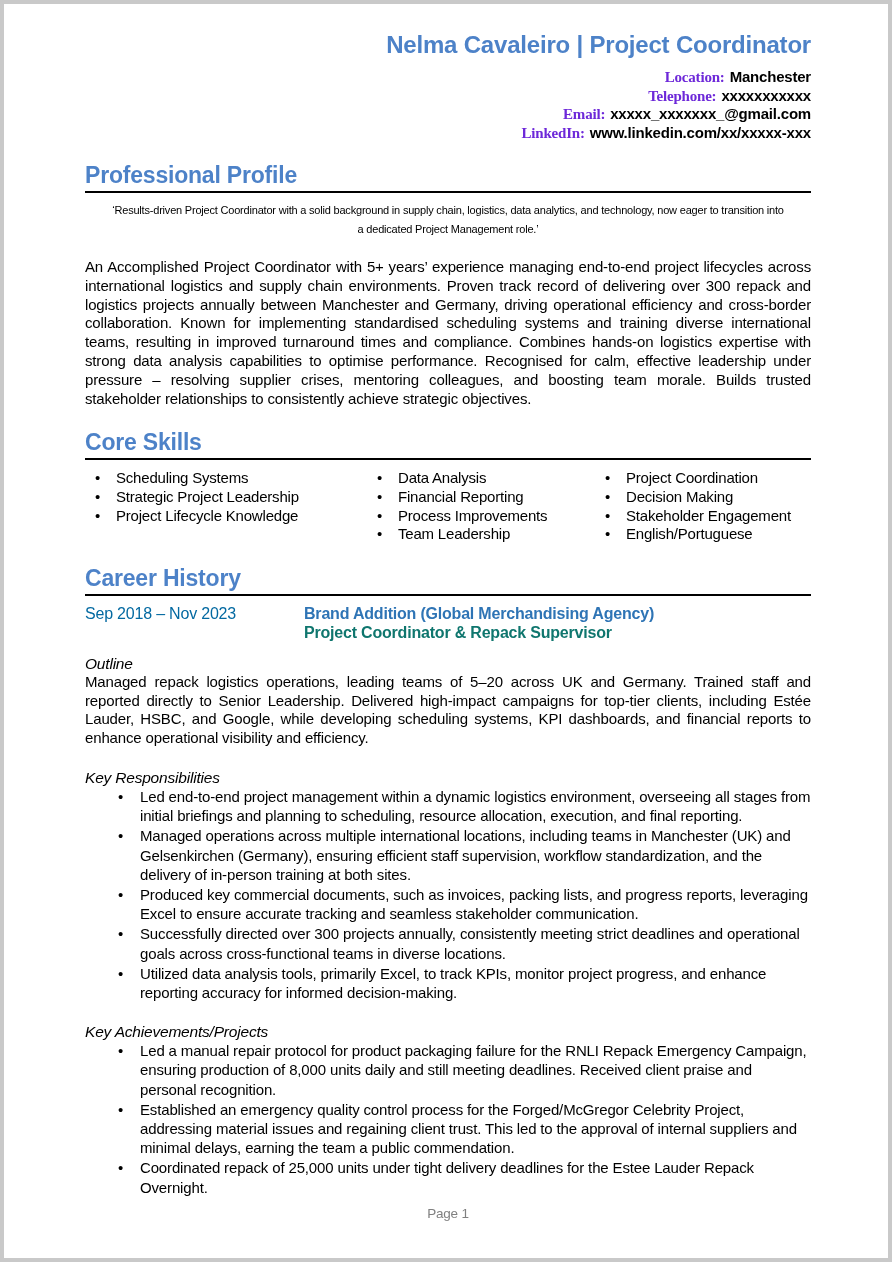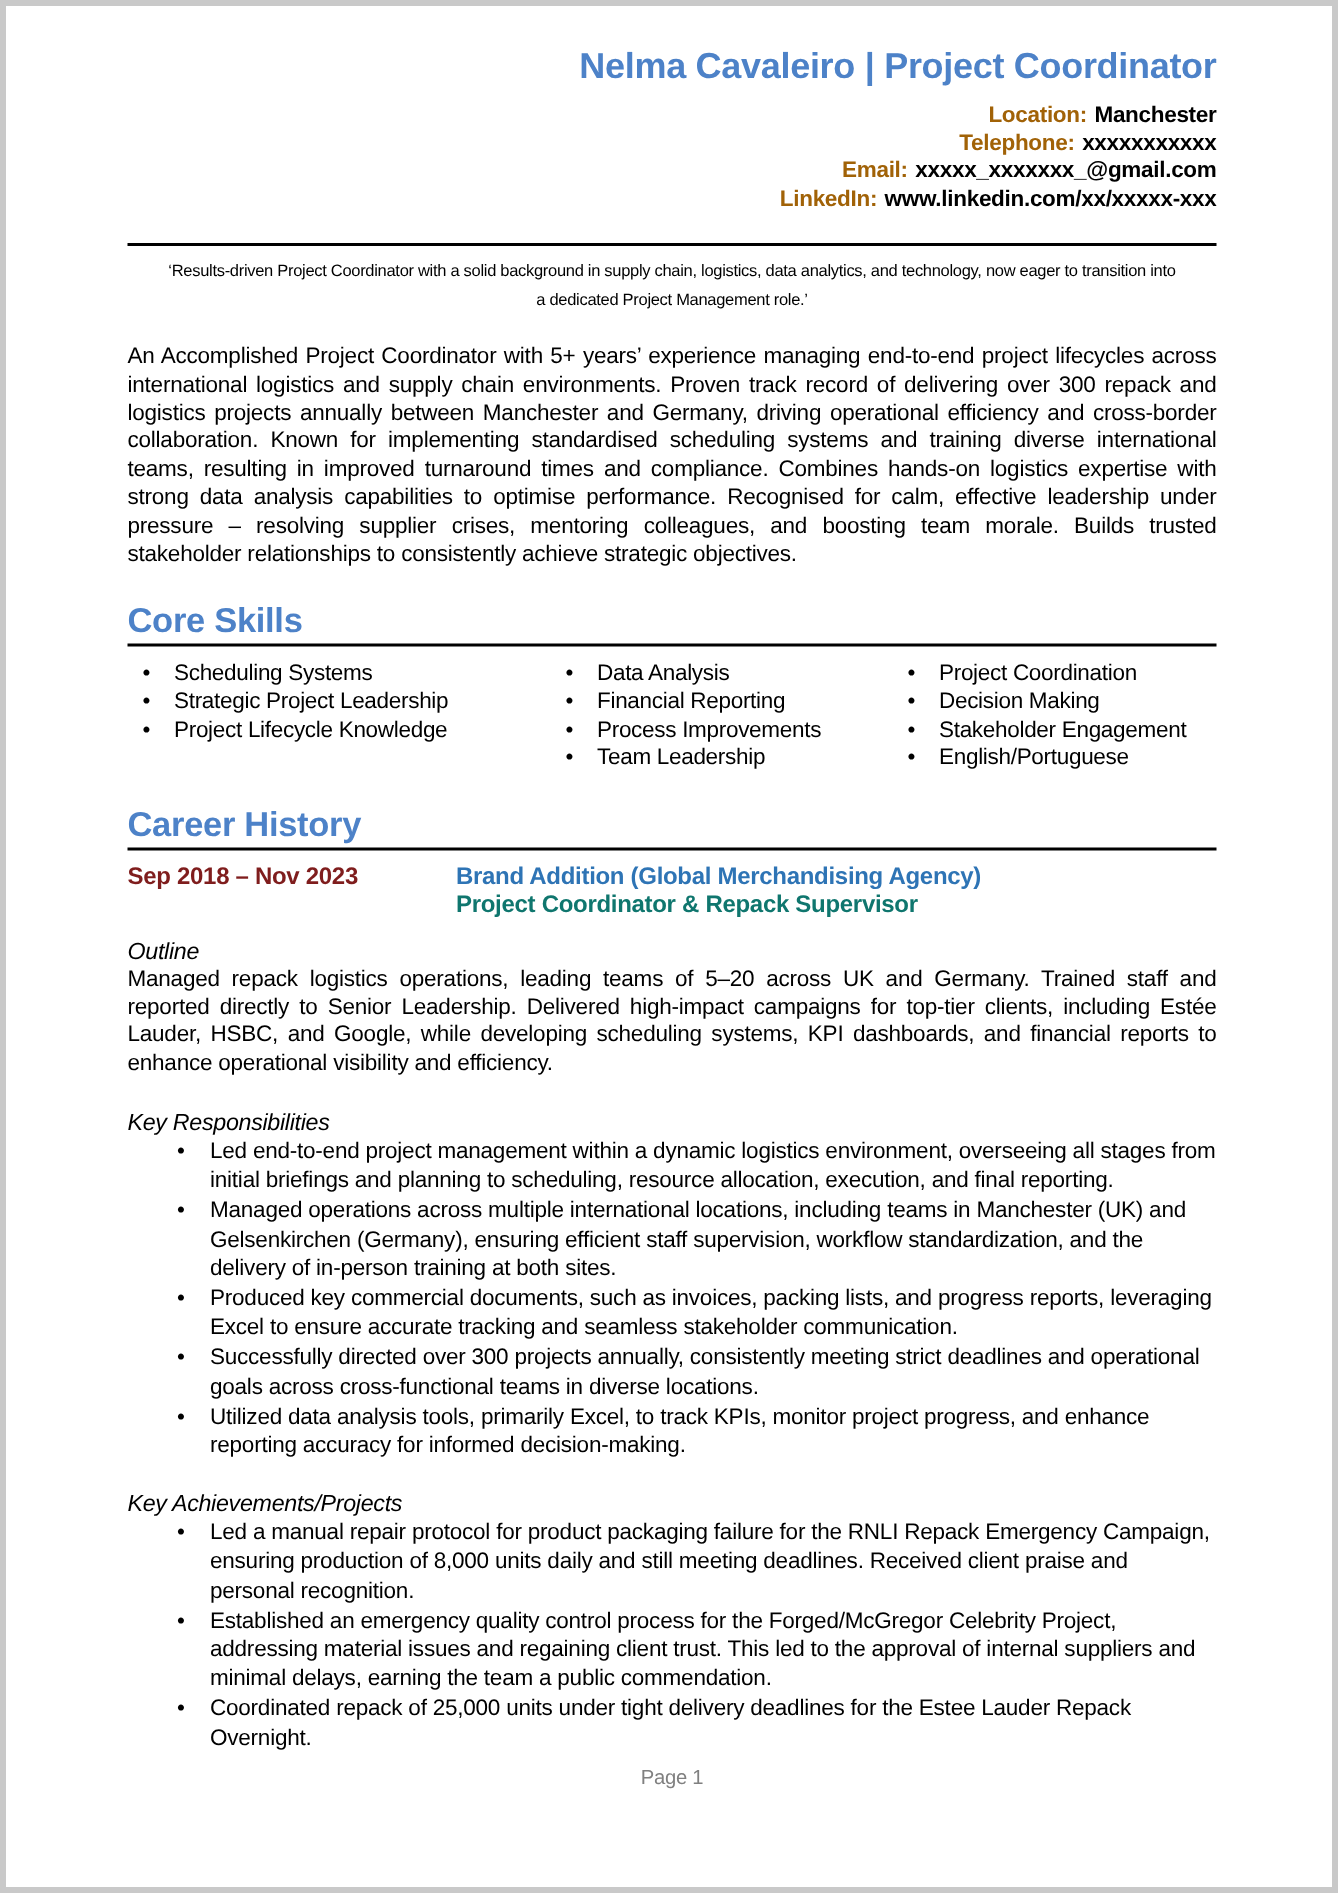--- a/index.html
+++ b/index.html
@@ -25,21 +25,21 @@
     letter-spacing: -0.2px;
   }
   .contact { margin-top: 8px; }
   .contact-row {
     text-align: right;
     font-size: 15px;
     font-weight: bold;
     line-height: 18.5px;
     letter-spacing: -0.2px;
   }
-  .contact-label { color: #a16207; margin-right: 5px; }
+  .contact-label { color: #6d28d9; margin-right: 5px; font-family: Liberation Serif, serif; }
   .contact-value { color: #000000; }
   
   .section-heading {
     font-size: 23px;
     font-weight: bold;
     color: #4d82c8;
     letter-spacing: -0.2px;
     line-height: 26px;
   }
   .section-rule {
@@ -84,22 +84,22 @@
     content: "\2022";
     position: absolute;
     left: 2px;
   }
   
   .job-header { display: flex; margin-top: 8px; }
   .job-dates {
     width: 219px;
     flex: 0 0 219px;
     font-size: 16px;
-    font-weight: bold;
-    color: #7f1d1d;
+    font-weight: normal;
+    color: #0369a1;
     letter-spacing: -0.2px;
     line-height: 19px;
   }
   .job-org { flex: 1; }
   .job-company {
     font-size: 16px;
     font-weight: bold;
     color: #2e74b5;
     letter-spacing: -0.2px;
     line-height: 19px;
@@ -165,20 +165,21 @@
     </div>
     <div class="contact-row">
       <span class="contact-label">Email:</span><span class="contact-value">xxxxx_xxxxxxx_@gmail.com</span>
     </div>
     <div class="contact-row">
       <span class="contact-label">LinkedIn:</span><span class="contact-value">www.linkedin.com/xx/xxxxx-xxx</span>
     </div>
   </div>
 
   <div class="profile-section">
+    <div class="section-heading">Professional Profile</div>
     <div class="section-rule"></div>
     <div class="quote">‘Results-driven Project Coordinator with a solid background in supply chain, logistics, data analytics, and technology, now eager to transition into a dedicated Project Management role.’</div>
     <div class="body-par">An Accomplished Project Coordinator with 5+ years’ experience managing end-to-end project lifecycles across international logistics and supply chain environments. Proven track record of delivering over 300 repack and logistics projects annually between Manchester and Germany, driving operational efficiency and cross-border collaboration. Known for implementing standardised scheduling systems and training diverse international teams, resulting in improved turnaround times and compliance. Combines hands-on logistics expertise with strong data analysis capabilities to optimise performance. Recognised for calm, effective leadership under pressure – resolving supplier crises, mentoring colleagues, and boosting team morale. Builds trusted stakeholder relationships to consistently achieve strategic objectives.</div>
   </div>
 
   <div class="skills-section">
     <div class="section-heading">Core Skills</div>
     <div class="section-rule"></div>
     <div class="skills-grid">
       <ul class="skill-list">

